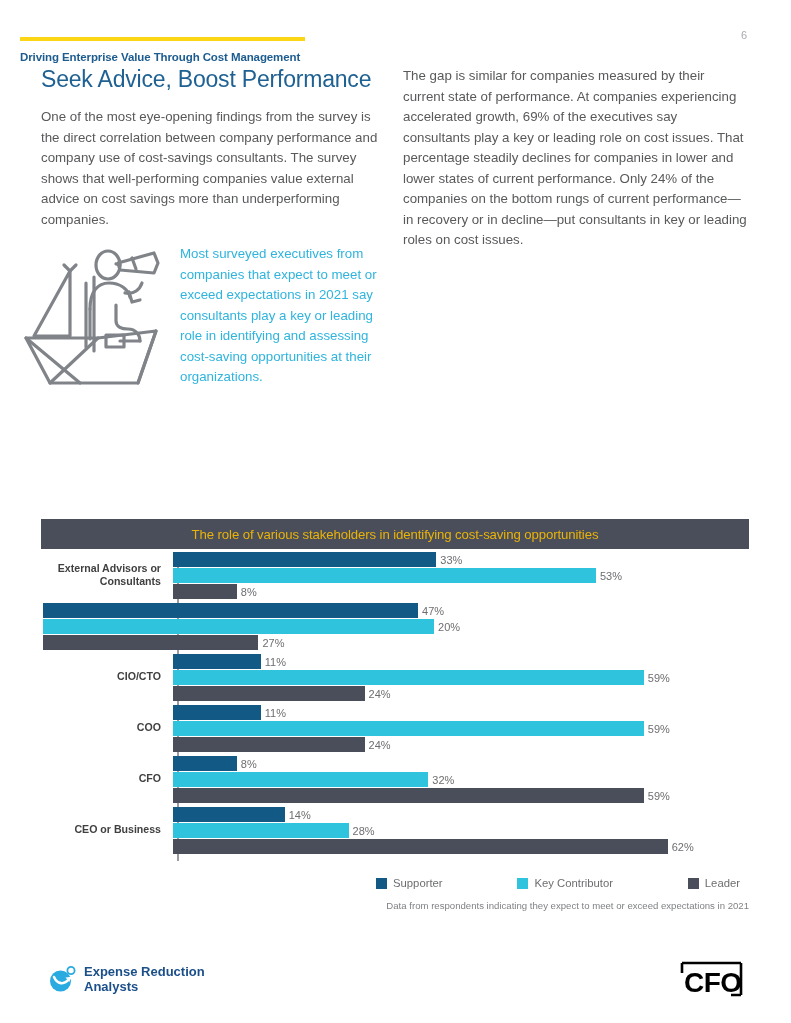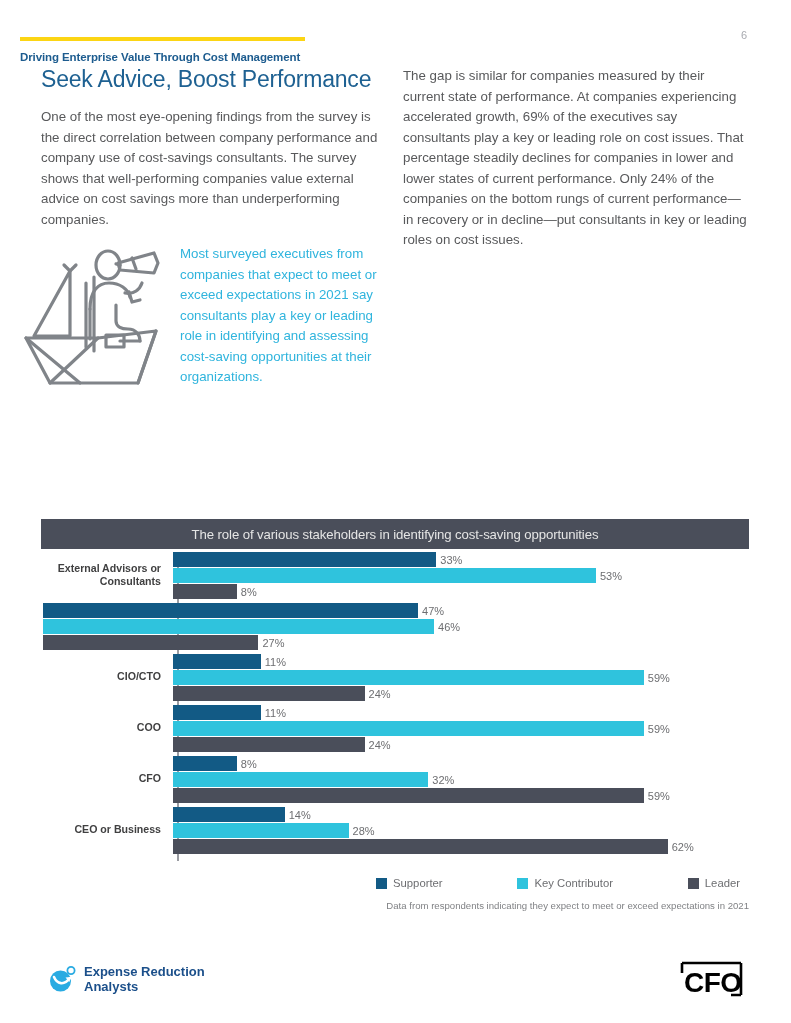--- a/index.html
+++ b/index.html
@@ -96,21 +96,21 @@
     width: 708px;
   }
   .chart-title-bar {
     background: #4a4e5a;
     height: 30px;
     display: flex;
     align-items: center;
     justify-content: center;
   }
   .chart-title {
-    color: #e5e5e5;
+    color: #eab308;
     font-size: 13.2px;
     letter-spacing: -0.1px;
   }
   .plot-area {
     position: relative;
     height: 318px;
   }
   .axis-line {
     position: absolute;
     left: 136px; top: 30px;
@@ -290,21 +290,21 @@
           </div>
         </div>
         <div class="group">
           <div class="bars">
             <div class="bar-row">
               <div class="bar supporter" style="width: 375.06px; background: rgb(18, 90, 133);"></div>
               <span class="bar-value">47%</span>
             </div>
             <div class="bar-row">
               <div class="bar key" style="width: 391.02px; background: rgb(47, 195, 221);"></div>
-              <span class="bar-value">46%</span>
+              <span class="bar-value">20%</span>
             </div>
             <div class="bar-row">
               <div class="bar leader" style="width: 215.46px; background: rgb(74, 78, 90);"></div>
               <span class="bar-value">27%</span>
             </div>
           </div>
         </div>
         <div class="group">
           <div class="cat-label">CIO/CTO</div>
           <div class="bars">

